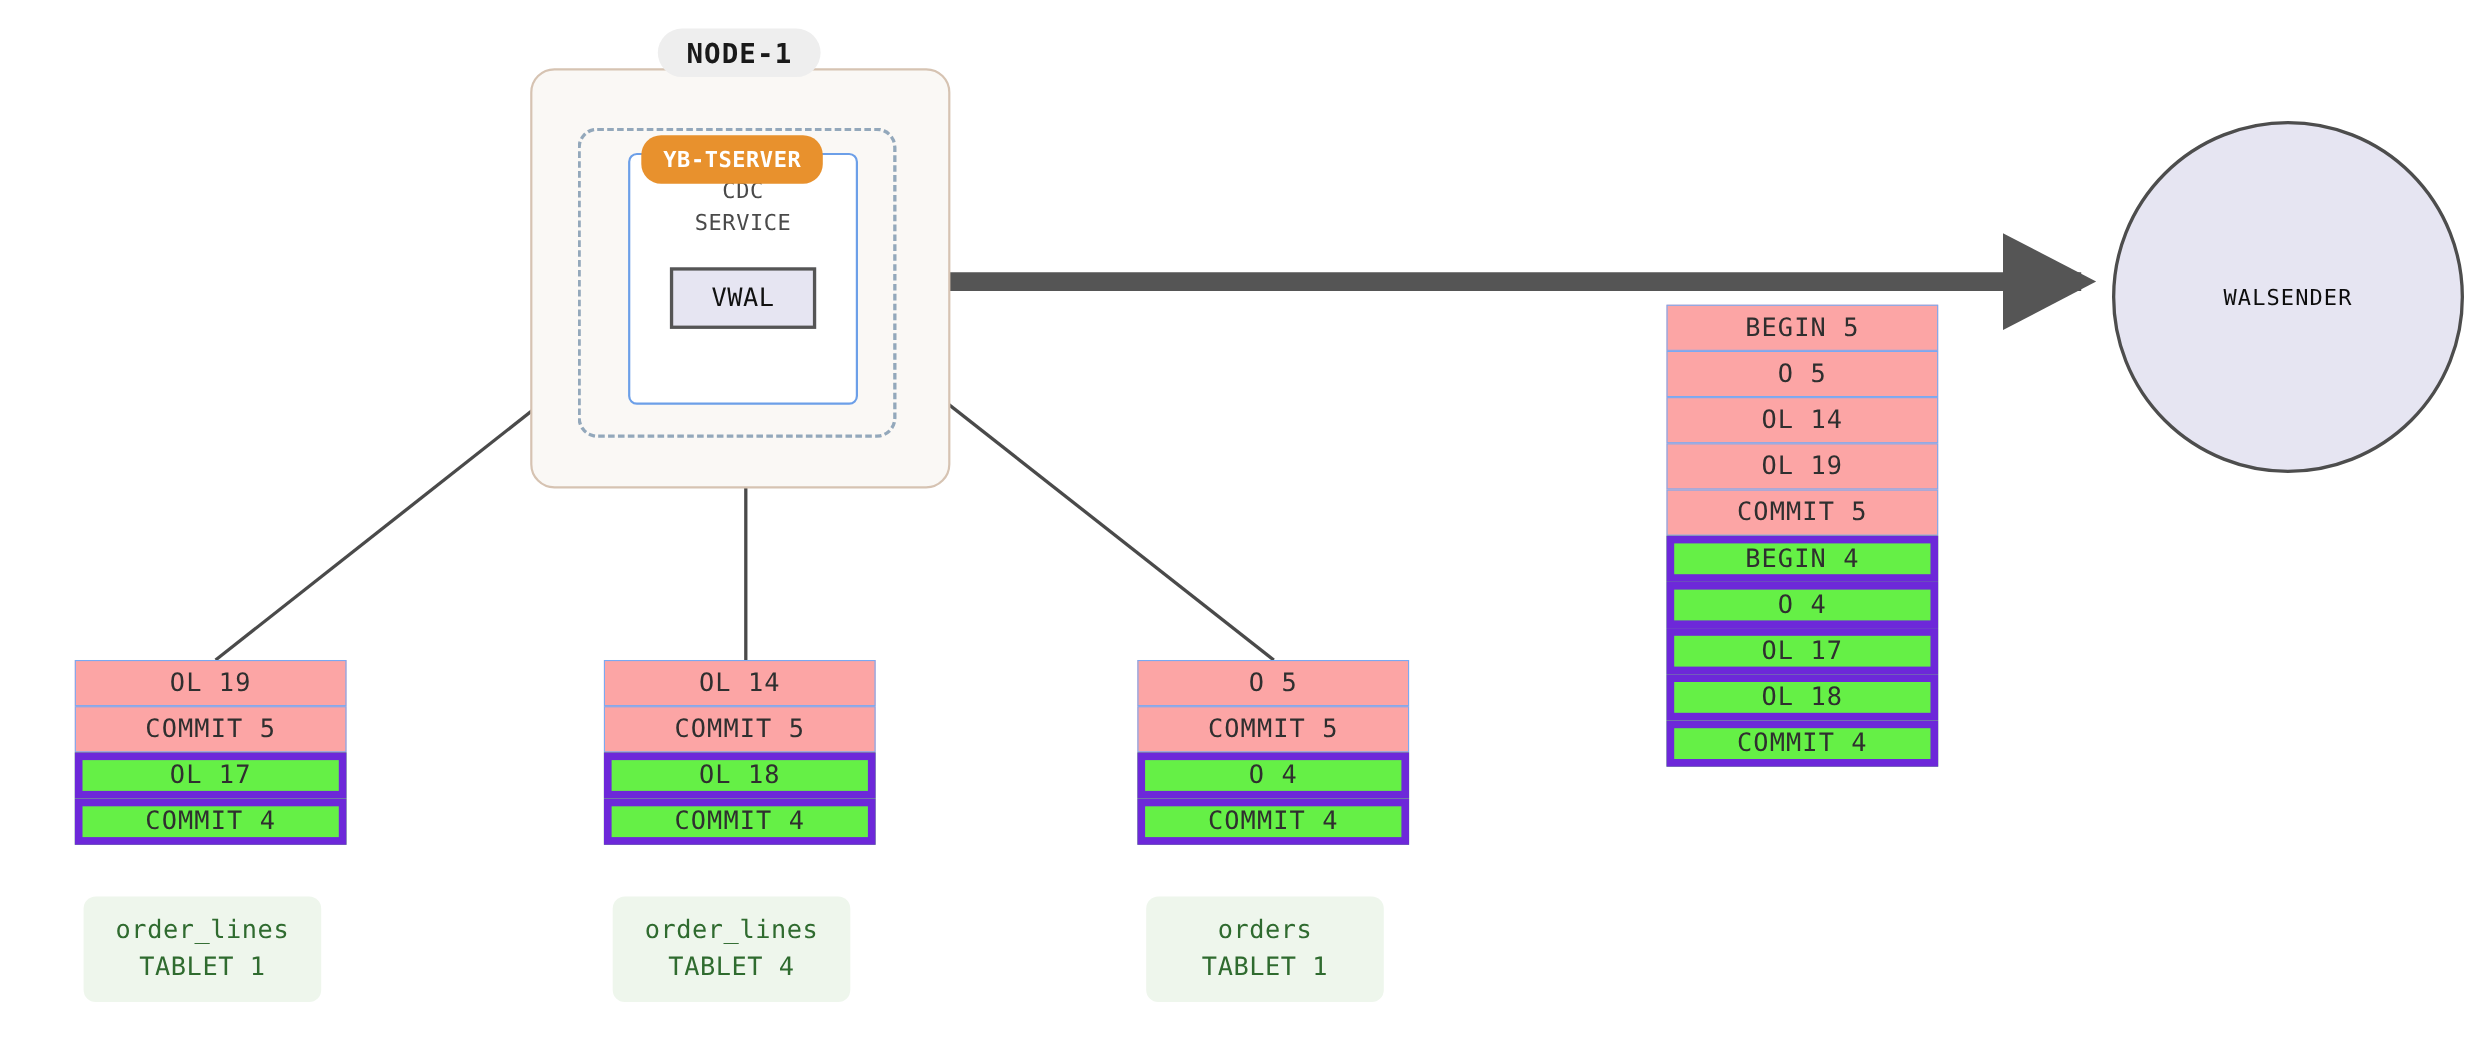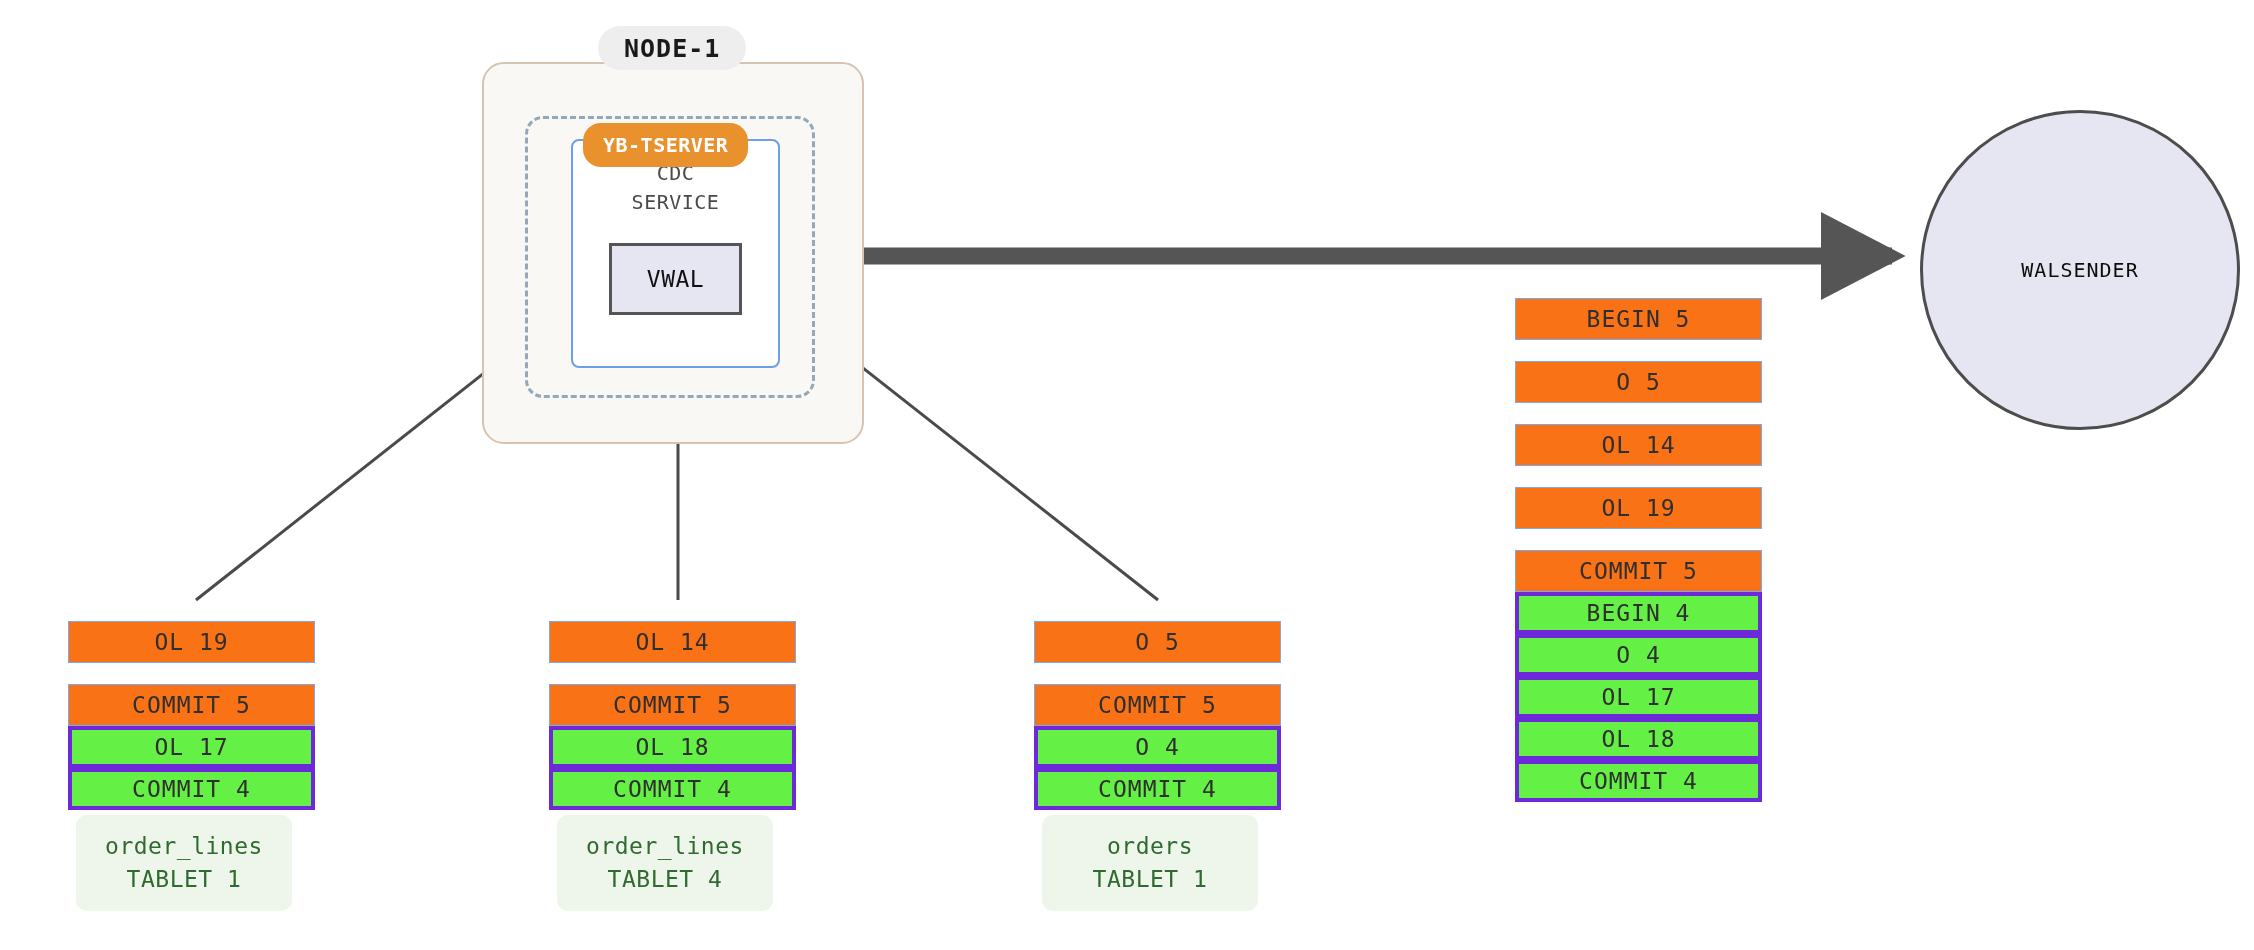--- a/index.html
+++ b/index.html
@@ -117,21 +117,21 @@
     letter-spacing: 0.5px;
     white-space: pre-line;
   }
 
   
   .vwal-box {
     position: absolute;
     left: 609px;
     top: 243px;
     width: 133px;
-    height: 72px;
+    height: 56px;
     background: #e6e5f2;
     border: 3px solid #555555;
     display: flex;
     align-items: center;
     justify-content: center;
     font-size: 23px;
     color: #111111;
     letter-spacing: 0.5px;
     box-sizing: border-box;
   }
@@ -164,27 +164,26 @@
   .rec {
     box-sizing: border-box;
     display: flex;
     align-items: center;
     justify-content: center;
     font-size: 23px;
     letter-spacing: 1px;
     color: #2f2f2f;
   }
   .rec.blue {
-    background: #f97316;
+    background: #fca5a5;
     border: 1px solid #7aa9f2;
-    margin-top: 21px;
   }
   .rec.green {
     background: #65f046;
-    border: 4px solid #6d28d9;
+    border: 7px solid #6d28d9;
   }
 
   .tablet-stack .rec { width: 247px; height: 42px; }
   .wal-stack .rec    { width: 247px; height: 42px; }
 
   
   .tablet-label {
     position: absolute;
     width: 216px;
     height: 96px;

